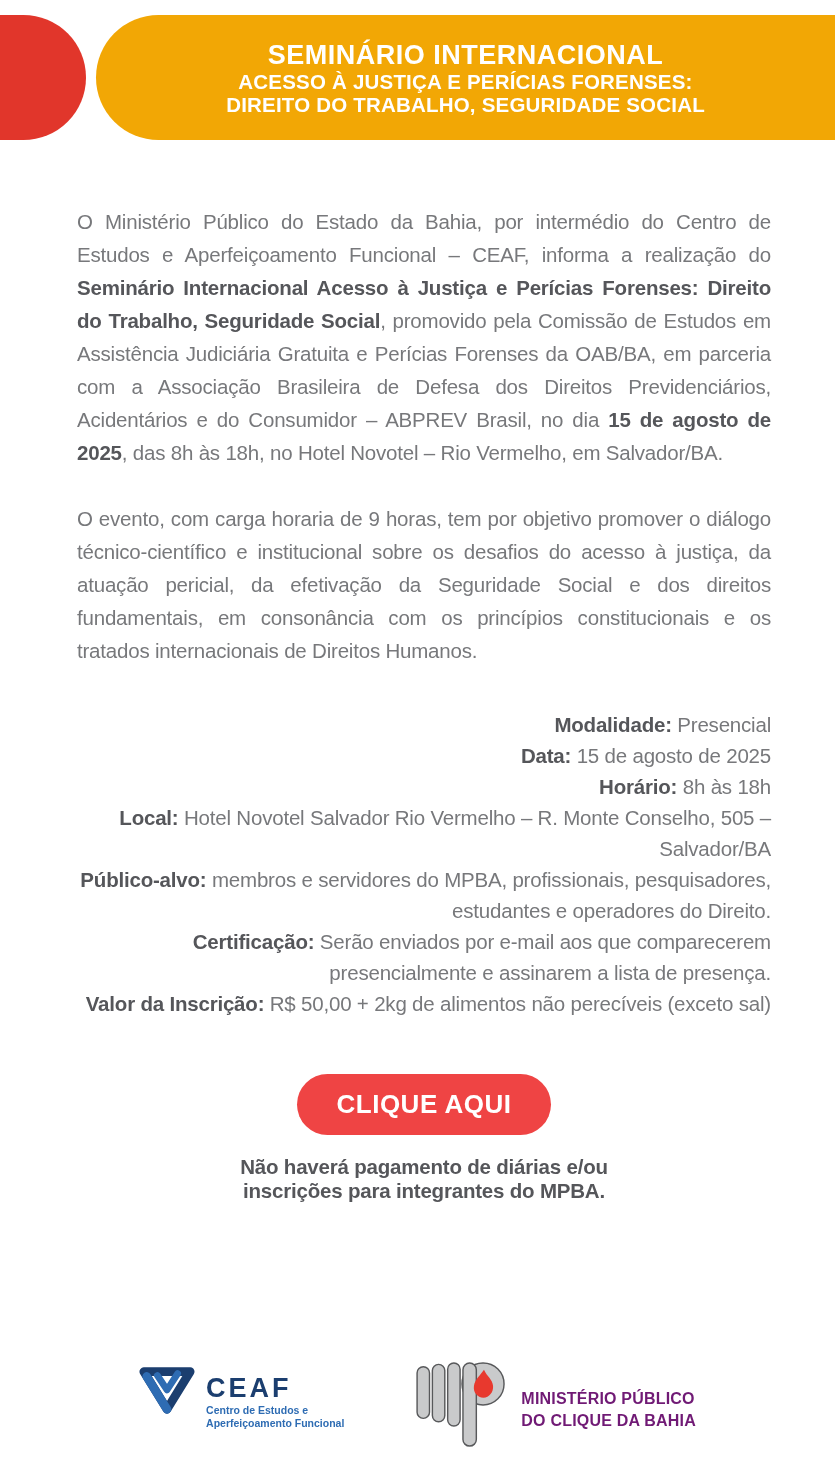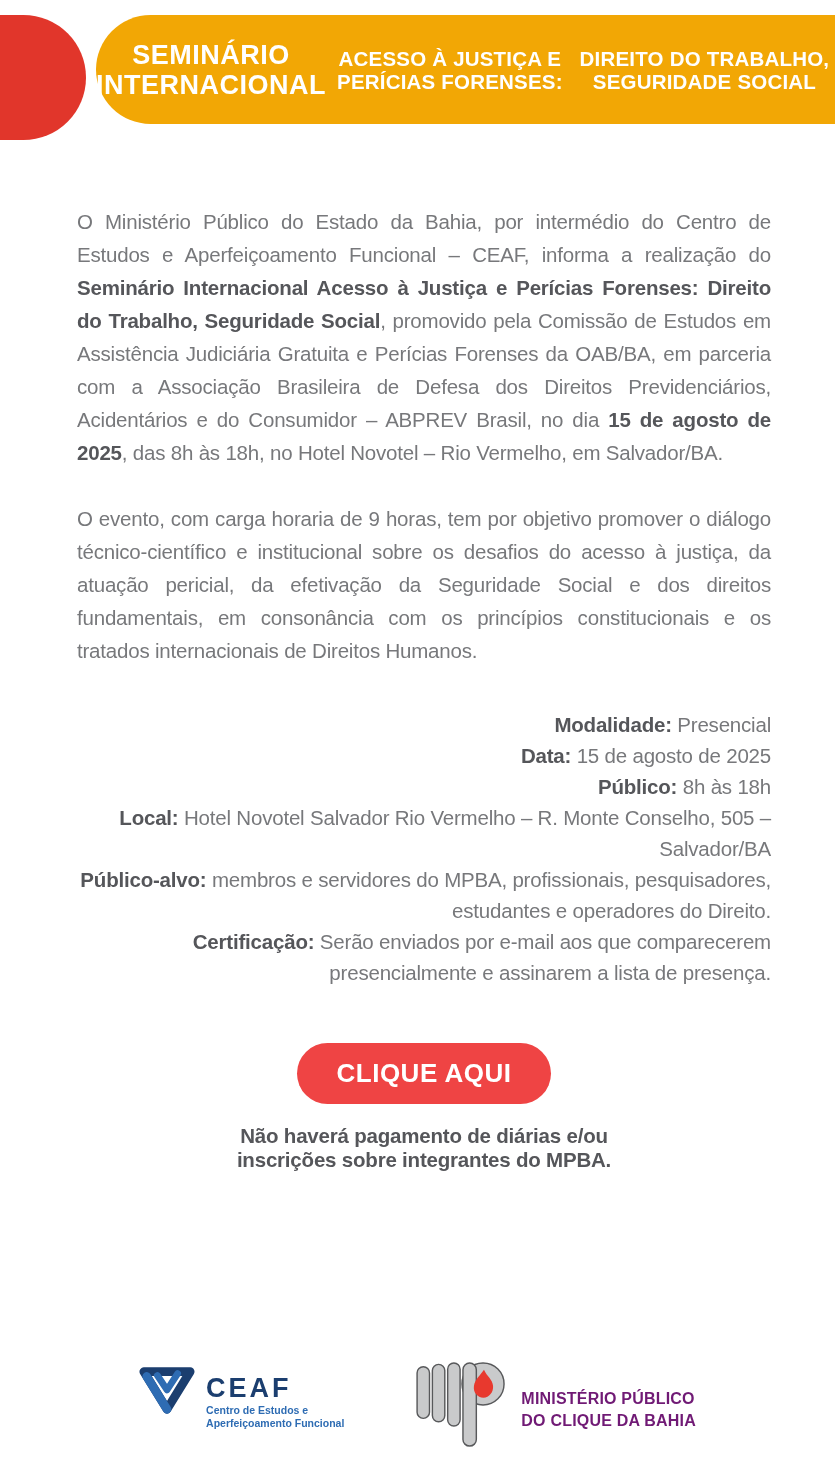--- a/index.html
+++ b/index.html
@@ -6,23 +6,23 @@
   .page{
     position:relative;width:835px;height:1472px;overflow:hidden;background:#ffffff;
     font-family:"Liberation Sans","DejaVu Sans",sans-serif;
   }
   
   .banner-red{
     position:absolute;left:0;top:15px;width:86px;height:125px;
     background:#E1362B;border-radius:0 63px 63px 0;
   }
   .banner{
-    position:absolute;left:96px;top:15px;width:739px;height:109px;
+    position:absolute;left:96px;top:15px;width:739px;height:125px;
     background:#F2A705;border-radius:63px 0 0 63px;
-    display:flex;flex-direction:row;justify-content:center;align-items:center;
+    display:flex;flex-direction:column;justify-content:center;align-items:center;
     color:#ffffff;text-align:center;
   }
   .banner .title{font-size:27px;font-weight:bold;line-height:30px;letter-spacing:.5px;}
   .banner .sub{font-size:20.5px;font-weight:bold;line-height:23px;letter-spacing:.2px;}
   
   .content{position:absolute;left:77px;top:205px;width:694px;color:#77787B;}
   p.body{
     font-size:20.5px;line-height:33px;text-align:justify;letter-spacing:-.2px;
     margin:0 0 33px 0;
   }
@@ -67,31 +67,32 @@
 
   <div class="content">
 
     <p class="body"><span>O Ministério Público do Estado da Bahia, por intermédio do Centro de Estudos e Aperfeiçoamento Funcional – CEAF, informa a realização do </span><b>Seminário Internacional Acesso à Justiça e Perícias Forenses: Direito do Trabalho, Seguridade Social</b><span>, promovido pela Comissão de Estudos em Assistência Judiciária Gratuita e Perícias Forenses da OAB/BA, em parceria com a Associação Brasileira de Defesa dos Direitos Previdenciários, Acidentários e do Consumidor – ABPREV Brasil, no dia </span><b>15 de agosto de 2025</b><span>, das 8h às 18h, no Hotel Novotel – Rio Vermelho, em Salvador/BA.</span></p>
 
     <p class="body">O evento, com carga horaria de 9 horas, tem por objetivo promover o diálogo técnico-científico e institucional sobre os desafios do acesso à justiça, da atuação pericial, da efetivação da Seguridade Social e dos direitos fundamentais, em consonância com os princípios constitucionais e os tratados internacionais de Direitos Humanos.</p>
 
     <div class="details">
       <div class="detail"><b>Modalidade:</b> <span>Presencial</span></div>
       <div class="detail"><b>Data:</b> <span>15 de agosto de 2025</span></div>
-      <div class="detail"><b>Público:</b> <span>8h às 18h</span></div>
+      <div class="detail"><b>Horário:</b> <span>8h às 18h</span></div>
       <div class="detail"><b>Local:</b> <span>Hotel Novotel Salvador Rio Vermelho – R. Monte Conselho, 505 – Salvador/BA</span></div>
       <div class="detail"><b>Público-alvo:</b> <span>membros e servidores do MPBA, profissionais, pesquisadores, estudantes e operadores do Direito.</span></div>
       <div class="detail"><b>Certificação:</b> <span>Serão enviados por e-mail aos que comparecerem presencialmente e assinarem a lista de presença.</span></div>
+      <div class="detail"><b>Valor da Inscrição:</b> <span>R$ 50,00 + 2kg de alimentos não perecíveis (exceto sal)</span></div>
     </div>
 
     <div class="cta-wrap">
       <button class="cta-button">CLIQUE AQUI</button>
       <div class="note">
         <div>Não haverá pagamento de diárias e/ou</div>
-        <div>inscrições sobre integrantes do MPBA.</div>
+        <div>inscrições para integrantes do MPBA.</div>
       </div>
     </div>
   </div>
 
   <div class="footer">
 
     <div class="logo-block ceaf">
       <span>
         <svg width="56" height="54" viewBox="0 0 58 54">
           <polygon points="29,48 5,9 53,9" fill="none" stroke="#1B3E6F" stroke-width="9" stroke-linejoin="round"></polygon>

